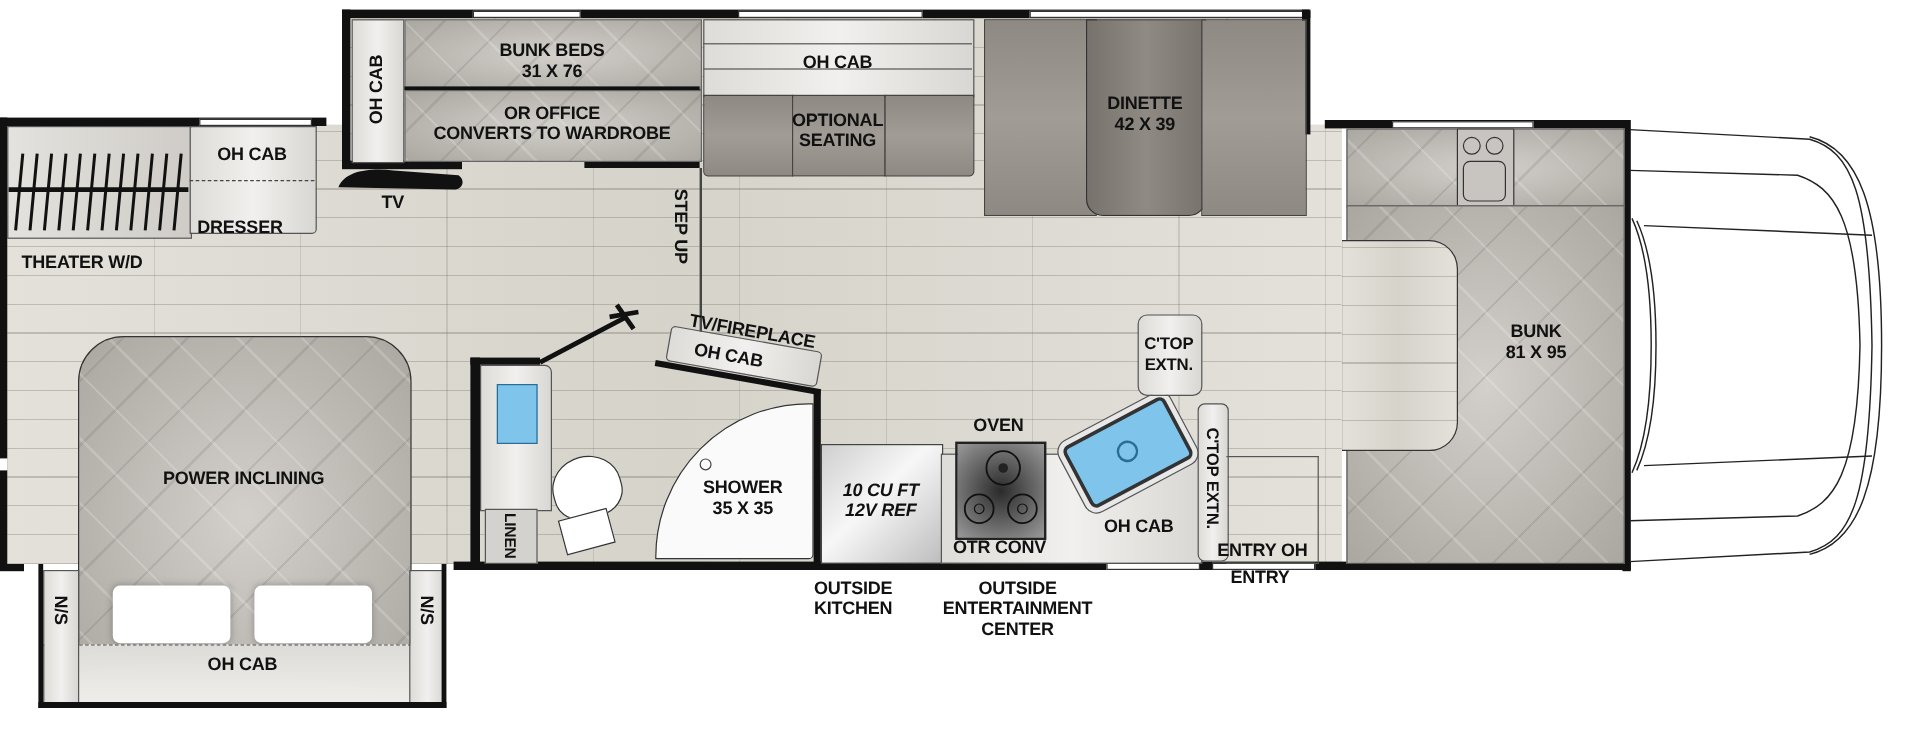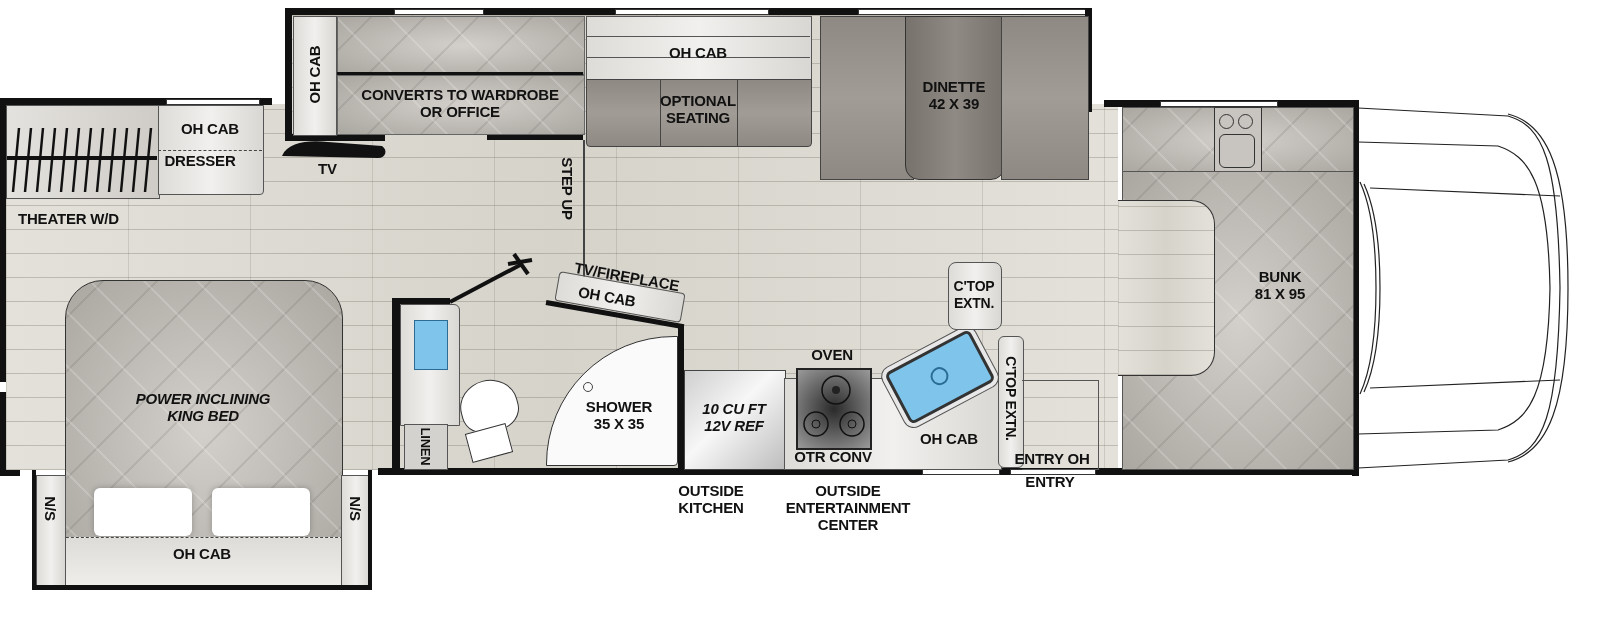--- a/index.html
+++ b/index.html
@@ -70,39 +70,41 @@
       <line x1="132" y1="22" x2="126" y2="86"></line>
         <line x1="144" y1="22" x2="138" y2="86"></line>
     </g>
   </svg>
 </div>
 <div class="lbl" style="left:18px;top:210px;">THEATER W/D</div>
 
 <div class="abs cab" style="left:158px;top:105px;width:104px;height:88px;border-radius:0 0 4px 0;"></div>
 <div class="abs" style="left:158px;top:150px;width:104px;border-top:1.5px dashed #444;"></div>
 <div class="lbl" style="left:158px;top:120px;width:104px;">OH CAB</div>
-<div class="lbl" style="left:158px;top:152px;width:84px;">DRESSER</div>
+<div class="lbl" style="left:158px;top:181px;width:84px;">DRESSER</div>
 
 <svg class="abs" style="left:278px;top:138px;" width="112" height="24">
   <path d="M4,18 C10,4 30,2 50,4 L104,8 C110,12 108,20 100,20 Z" fill="#111"></path>
 </svg>
 <div class="lbl" style="left:318px;top:160px;">TV</div>
 
 <div class="abs wall" style="left:285px;top:134px;width:100px;height:7px;"></div>
 <div class="abs wall" style="left:487px;top:134px;width:96px;height:6px;"></div>
 <div class="abs cab" style="left:293px;top:16px;width:42px;height:118px;"></div>
 <div class="lbl" style="left:278px;top:66px;transform:rotate(-90deg);transform-origin:center;width:72px;">OH CAB</div>
 <div class="abs quilt" style="left:337px;top:16px;width:246px;height:57px;border:1px solid #666;"></div>
 <div class="abs wall" style="left:337px;top:72px;width:246px;height:3px;"></div>
 <div class="abs quilt" style="left:337px;top:75px;width:246px;height:58px;border:1px solid #666;"></div>
 <div class="lbl" style="left:337px;top:34px;width:246px;">
+  <div>BUNK BEDS</div>
+  <div>31 X 76</div>
 </div>
 <div class="lbl" style="left:337px;top:86px;width:246px;">
+  <div>OR OFFICE</div>
   <div>CONVERTS TO WARDROBE</div>
-  <div>OR OFFICE</div>
 </div>
 
 <div class="abs cab" style="left:586px;top:16px;width:224px;height:63px;"></div>
 <div class="abs" style="left:586px;top:36px;width:224px;height:20px;border-top:1px solid #555;border-bottom:1px solid #555;"></div>
 <div class="lbl" style="left:586px;top:44px;width:224px;">OH CAB</div>
 <div class="abs seat" style="left:586px;top:79px;width:73px;height:66px;border-radius:0 0 0 4px;"></div>
 <div class="abs seat" style="left:660px;top:79px;width:76px;height:66px;"></div>
 <div class="abs seat" style="left:737px;top:79px;width:73px;height:66px;border-radius:0 0 4px 0;"></div>
 <div class="lbl" style="left:660px;top:92px;width:76px;">
   <div>OPTIONAL</div>
@@ -114,23 +116,22 @@
 <div class="abs seat" style="left:1001px;top:16px;width:86px;height:162px;"></div>
 <div class="lbl" style="left:905px;top:78px;width:98px;">
   <div>DINETTE</div>
   <div>42 X 39</div>
 </div>
 
 <div class="abs" style="left:583px;top:140px;width:1.5px;height:160px;background:#444;"></div>
 <div class="lbl" style="left:532px;top:180px;transform:rotate(90deg);width:70px;">STEP UP</div>
 
 <div class="abs quilt" style="left:65px;top:280px;width:276px;height:300px;border:1.5px solid #333;border-radius:38px 38px 8px 8px;"></div>
-<div class="lbl" style="left:65px;top:390px;width:276px;font-style:italic;">
+<div class="lbl" style="left:65px;top:390px;width:276px;">
   <div>POWER INCLINING</div>
-  <div>KING BED</div>
 </div>
 <div class="abs" style="left:94px;top:488px;width:98px;height:48px;background:#fff;border-radius:6px;box-shadow:0 0 6px rgba(0,0,0,0.25);"></div>
 <div class="abs" style="left:212px;top:488px;width:98px;height:48px;background:#fff;border-radius:6px;box-shadow:0 0 6px rgba(0,0,0,0.25);"></div>
 <div class="abs" style="left:36px;top:537px;width:332px;height:48px;background:linear-gradient(180deg,#dedcd8,#efeeeb);border-top:1.5px dashed #444;"></div>
 <div class="lbl" style="left:36px;top:545px;width:332px;">OH CAB</div>
 <div class="abs cab" style="left:36px;top:475px;width:28px;height:110px;"></div>
 <div class="lbl" style="left:30px;top:500px;transform:rotate(90deg);width:40px;">N/S</div>
 <div class="abs cab" style="left:341px;top:475px;width:28px;height:110px;"></div>
 <div class="lbl" style="left:335px;top:500px;transform:rotate(90deg);width:40px;">N/S</div>
 <div class="abs wall" style="left:32px;top:470px;width:4px;height:120px;"></div>

